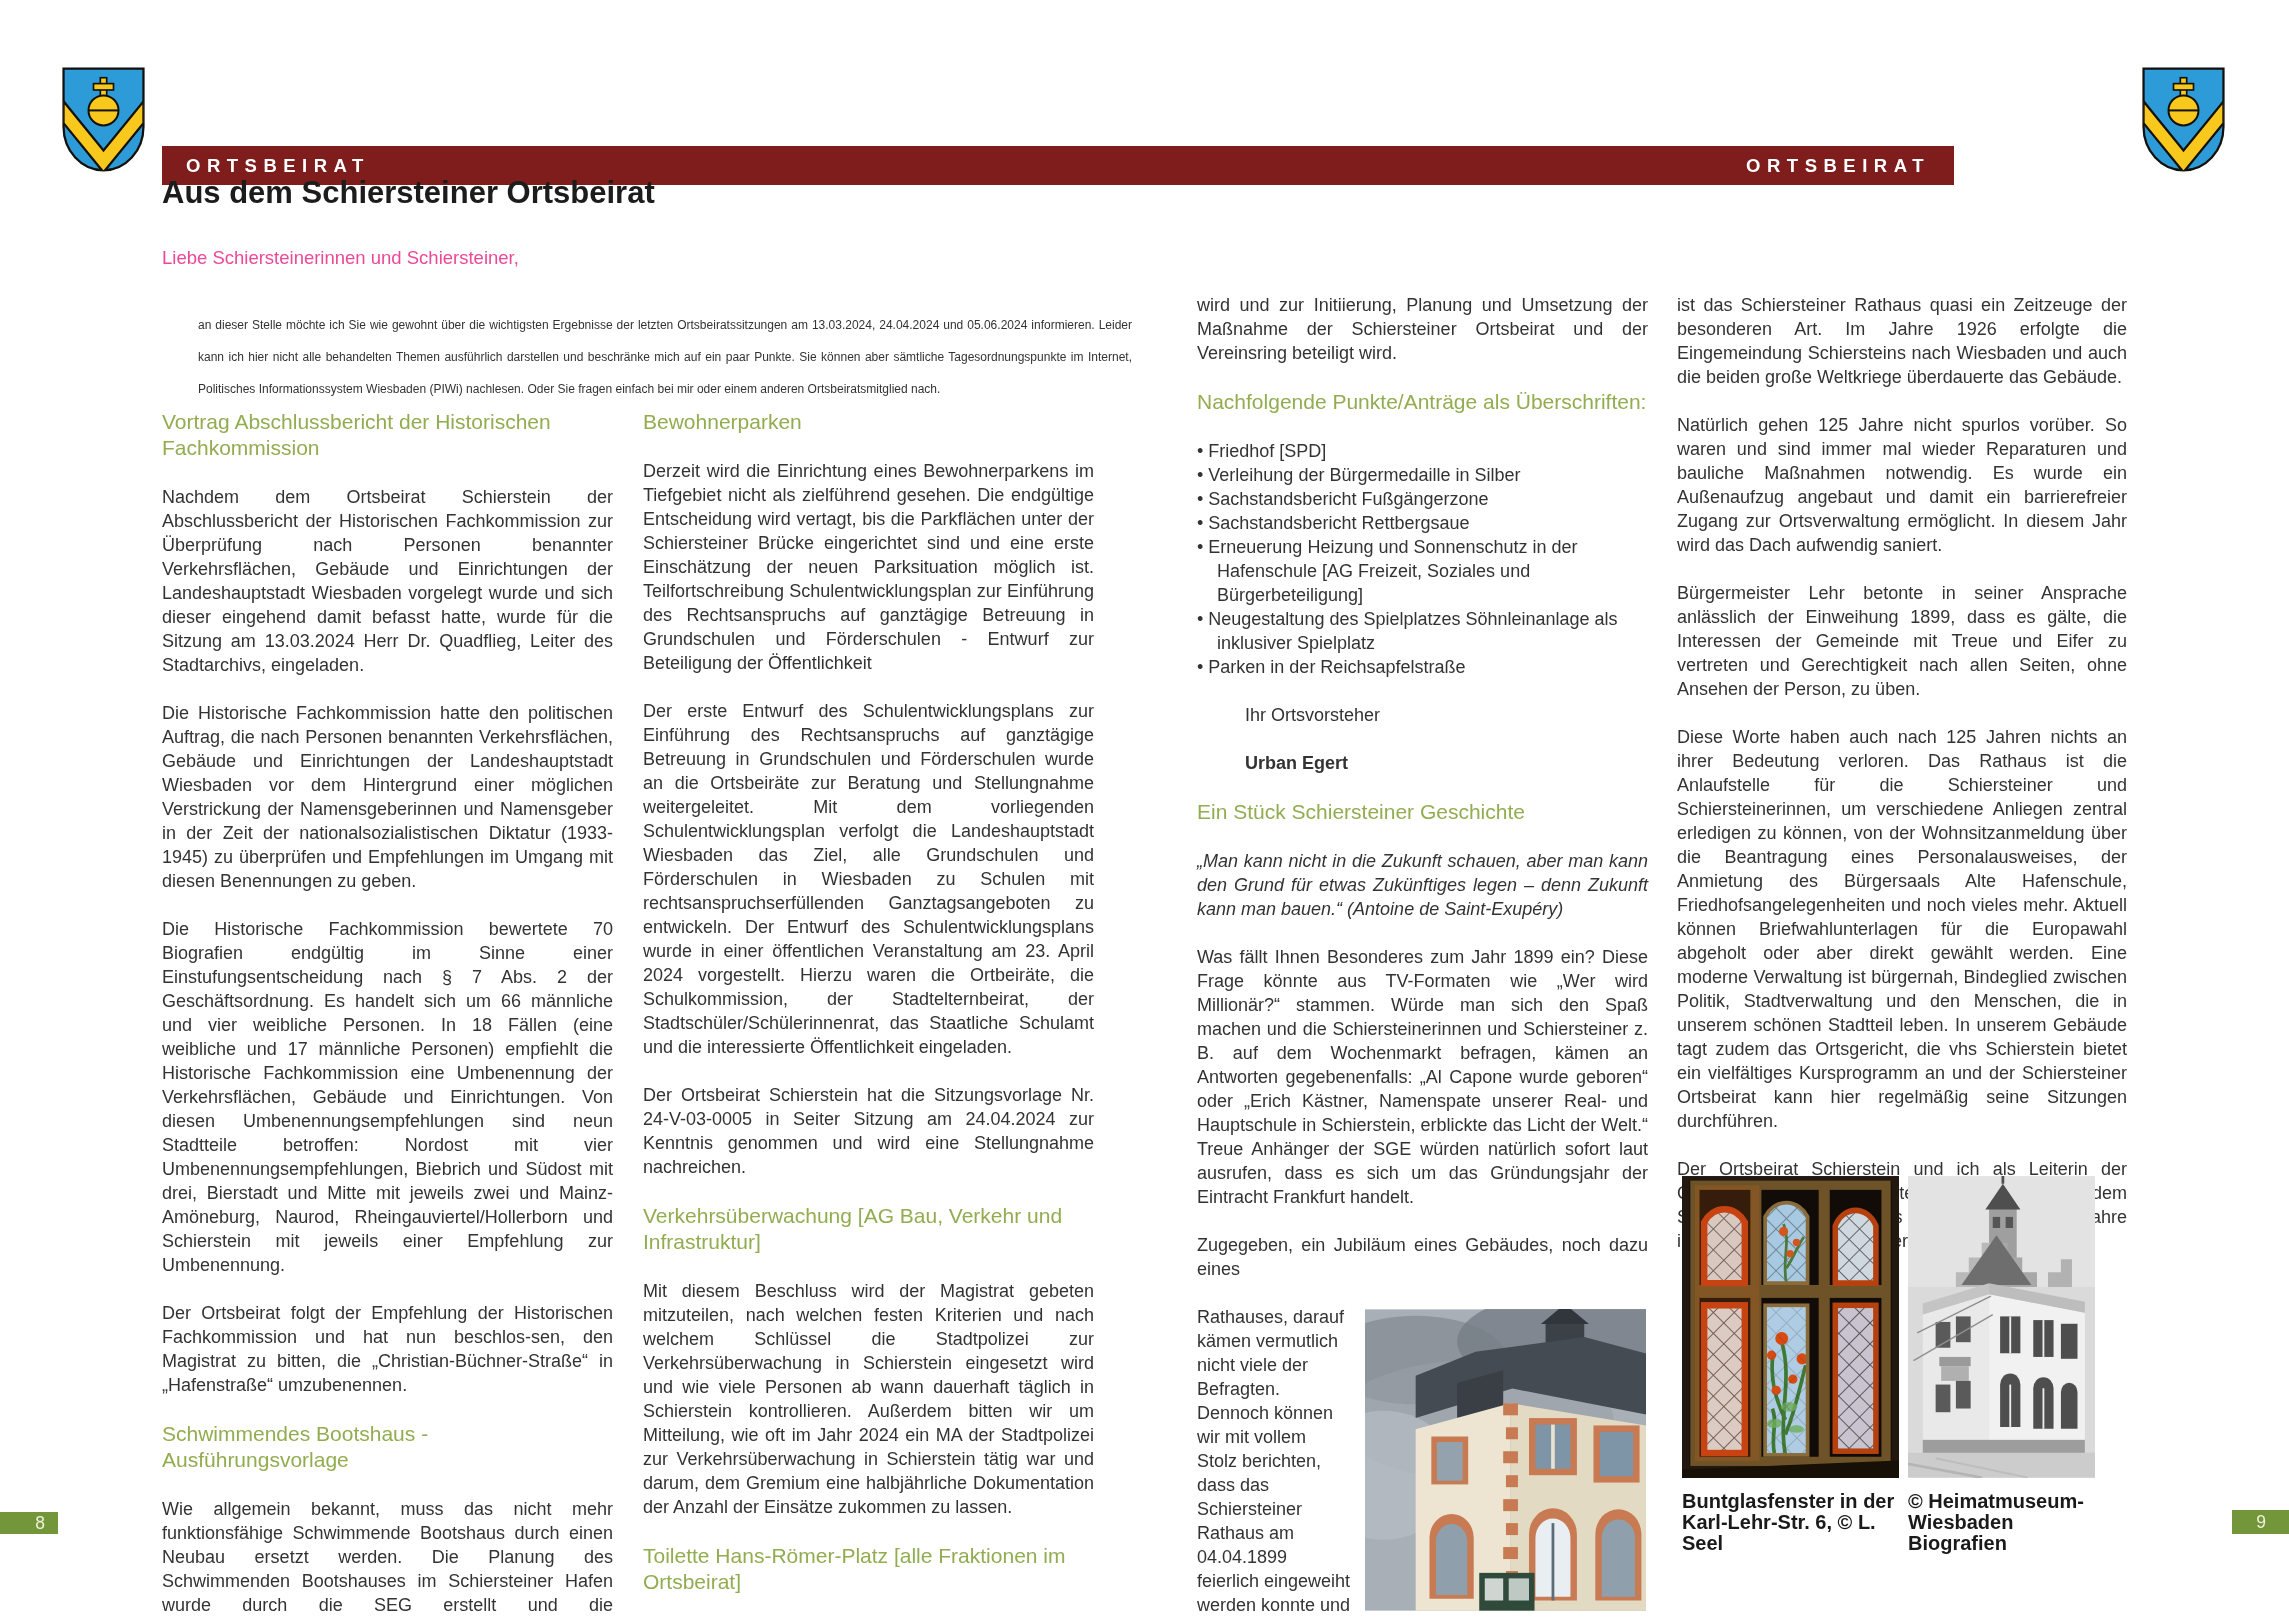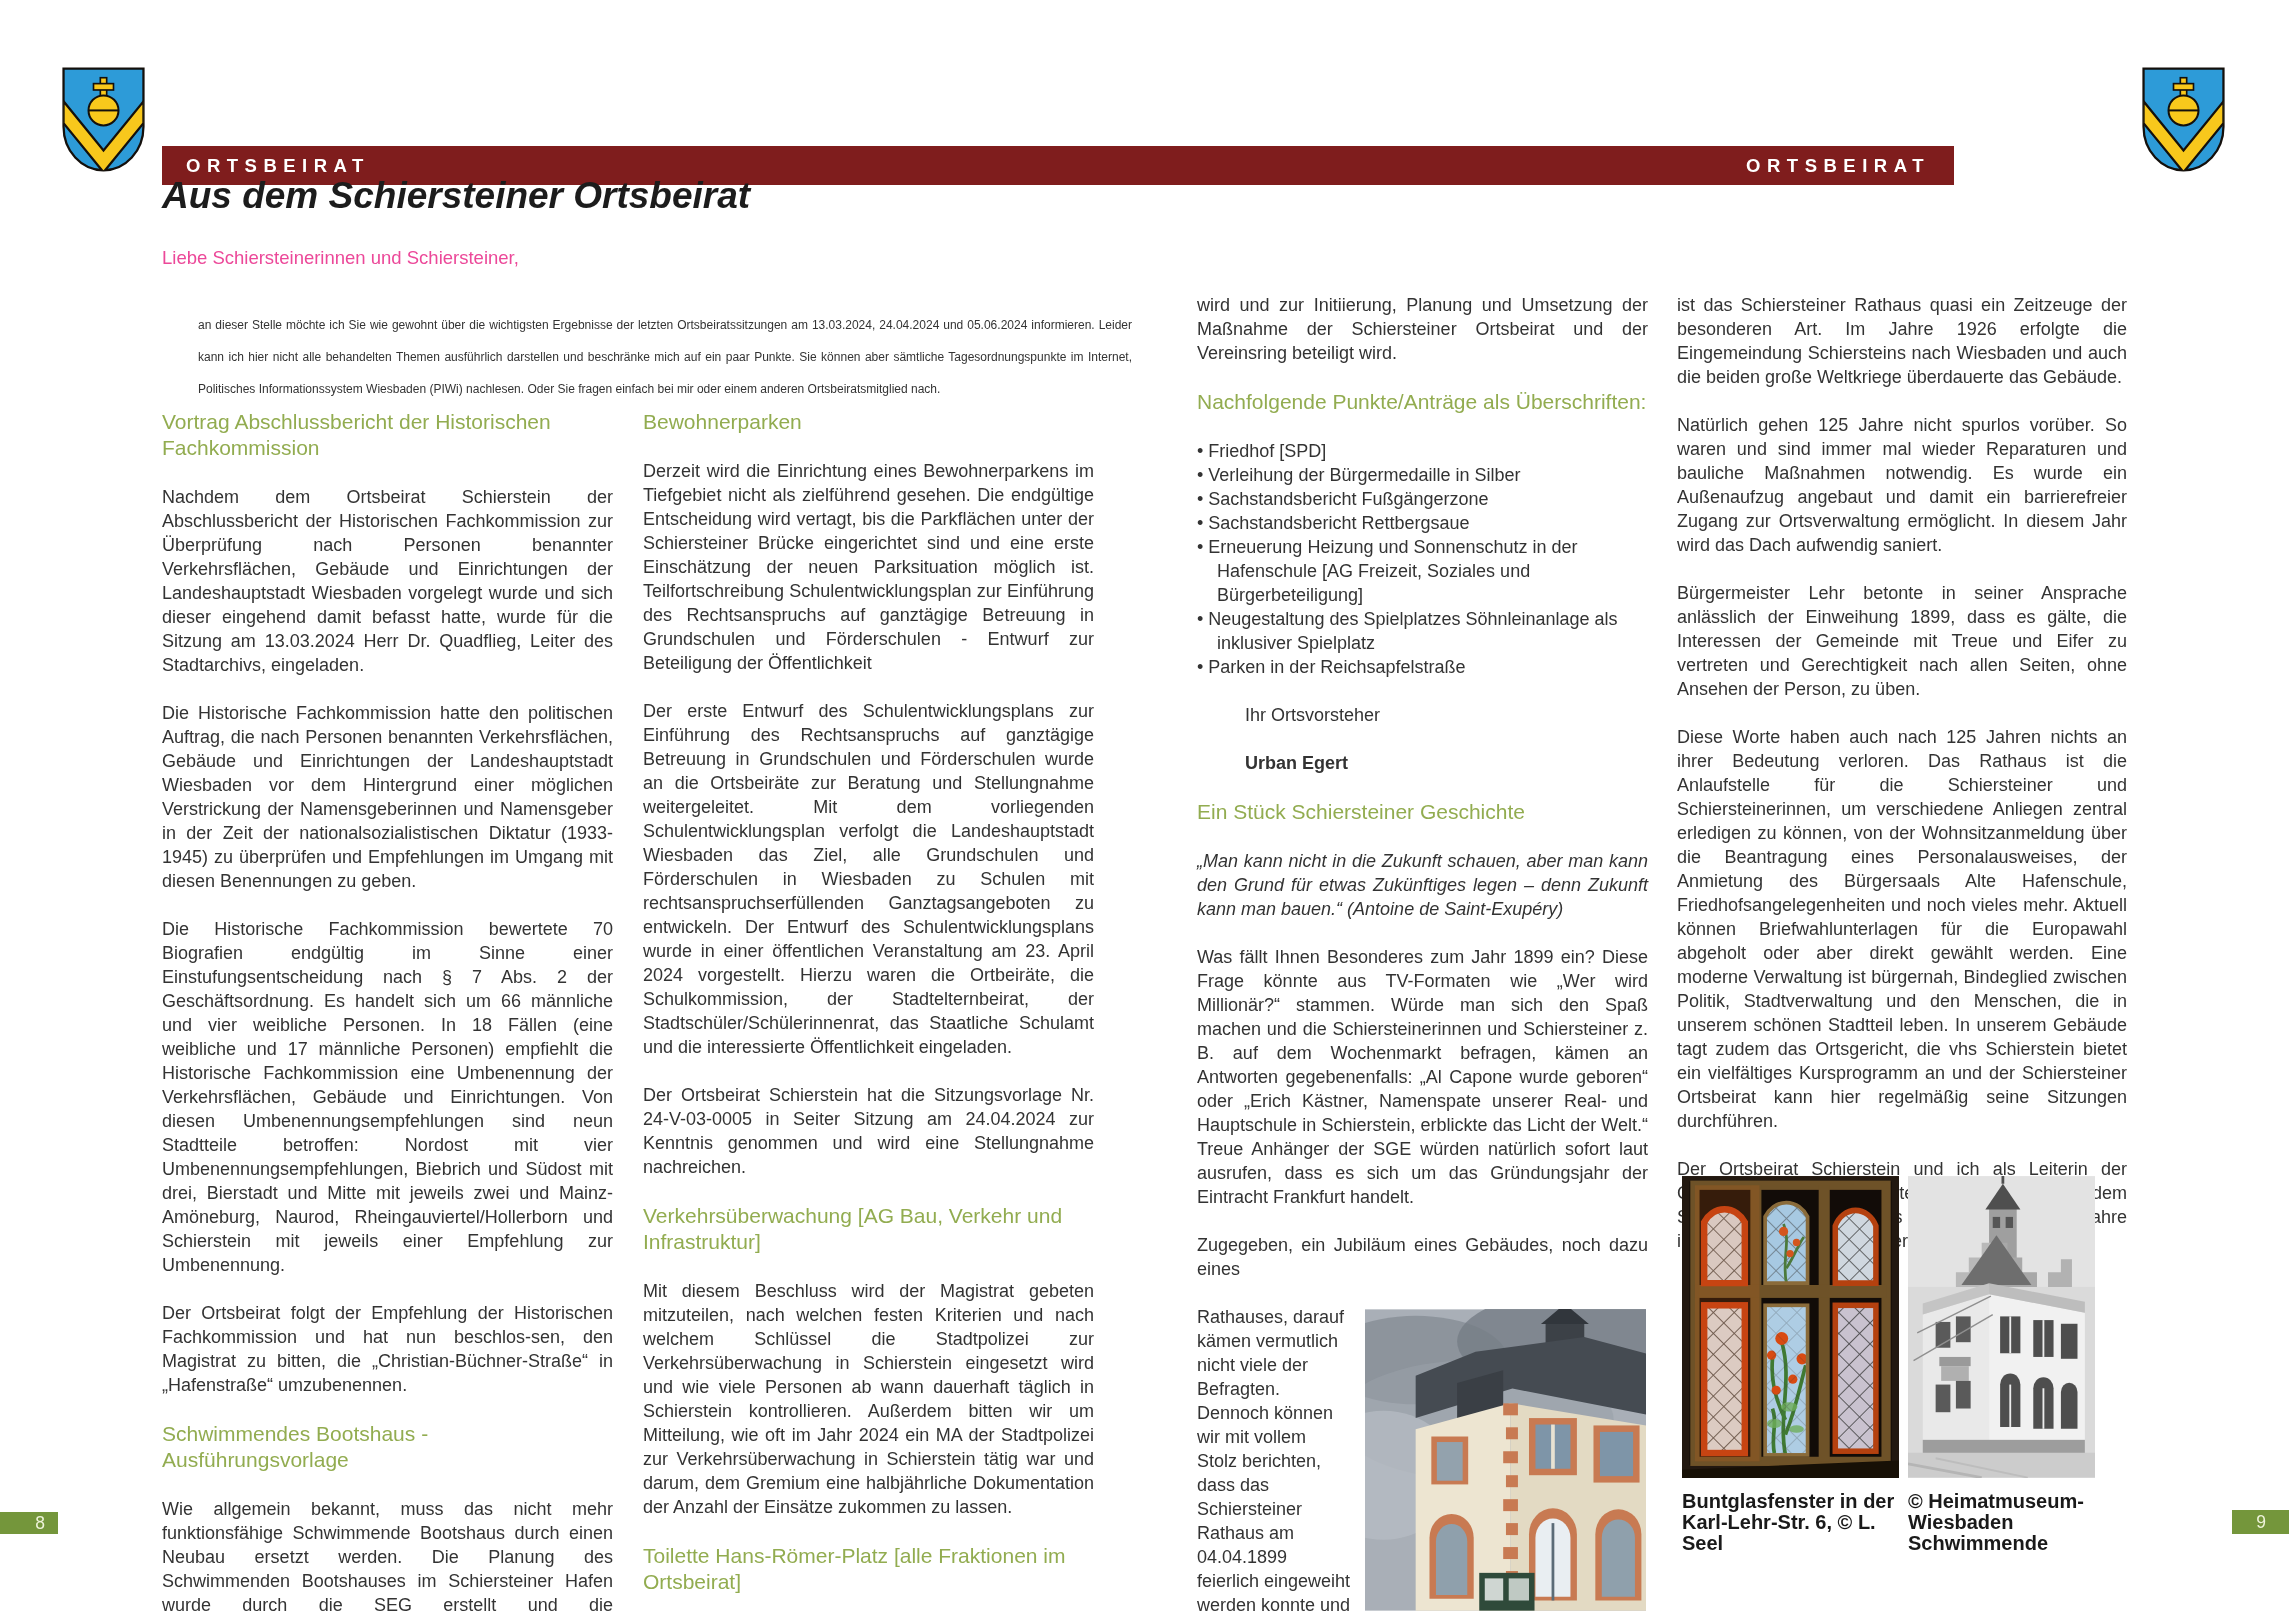--- a/index.html
+++ b/index.html
@@ -9,21 +9,21 @@
   }
   
   .crest{position:absolute;width:89px;height:109px;}
   .crest.left{left:59px;top:65px;}
   .crest.right{left:2139px;top:65px;}
   .bar{position:absolute;left:162px;top:146px;width:1792px;height:39px;background:#7f1d1d;}
   .bar-label{position:absolute;top:0;line-height:39px;color:#ffffff;font-weight:bold;
     font-size:18.5px;letter-spacing:6.5px;}
   .bar-label.l{left:24px;}
   .bar-label.r{right:24px;}
-  .title{position:absolute;left:162px;top:175px;font-size:37px;font-weight:bold;color:#1c1c1c;font-style:italic;}
+  .title{position:absolute;left:162px;top:175px;font-size:31px;font-weight:bold;color:#1c1c1c;}
   .greeting{position:absolute;left:162px;top:247px;font-size:18.5px;color:#ec4899;}
   
   .intro{position:absolute;left:162px;top:297px;width:934px;
     font-size:12px;line-height:32px;text-align:justify;margin-left:36px;}
   .col{position:absolute;font-size:18px;line-height:24px;}
   .col-1{left:162px;top:409px;width:451px;}
   .col-2{left:643px;top:409px;width:451px;}
   .col-3{left:1197px;top:293px;width:451px;}
   .col-4{left:1677px;top:293px;width:450px;}
   .col p{margin:0 0 24px 0;text-align:justify;}
@@ -310,18 +310,18 @@
     </g>
 
     <rect x="16" y="286" width="176" height="16" fill="#9d9d9d"></rect>
     <rect x="0" y="300" width="203" height="27" fill="#cccccc"></rect>
     <line x1="0" y1="312" x2="80" y2="327" stroke="#b5b5b5" stroke-width="3"></line>
     <line x1="30" y1="306" x2="130" y2="327" stroke="#bdbdbd" stroke-width="2"></line>
 
     <line x1="10" y1="170" x2="90" y2="130" stroke="#8f8f8f" stroke-width="1.5"></line>
     <line x1="6" y1="200" x2="92" y2="150" stroke="#8f8f8f" stroke-width="1.5"></line>
   </svg>
-  <figcaption>© Heimatmuseum-Wiesbaden Schwimmende</figcaption>
+  <figcaption>© Heimatmuseum-Wiesbaden Biografien</figcaption>
 </figure>
 
 <div class="pagenum p8">8</div>
 <div class="pagenum p9">9</div>
 
 
 </body></html>

